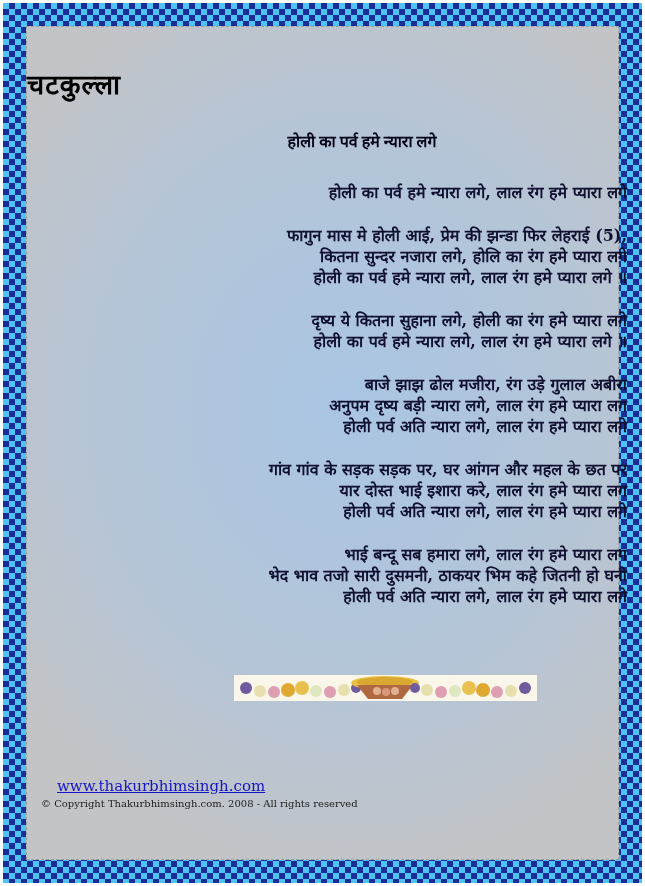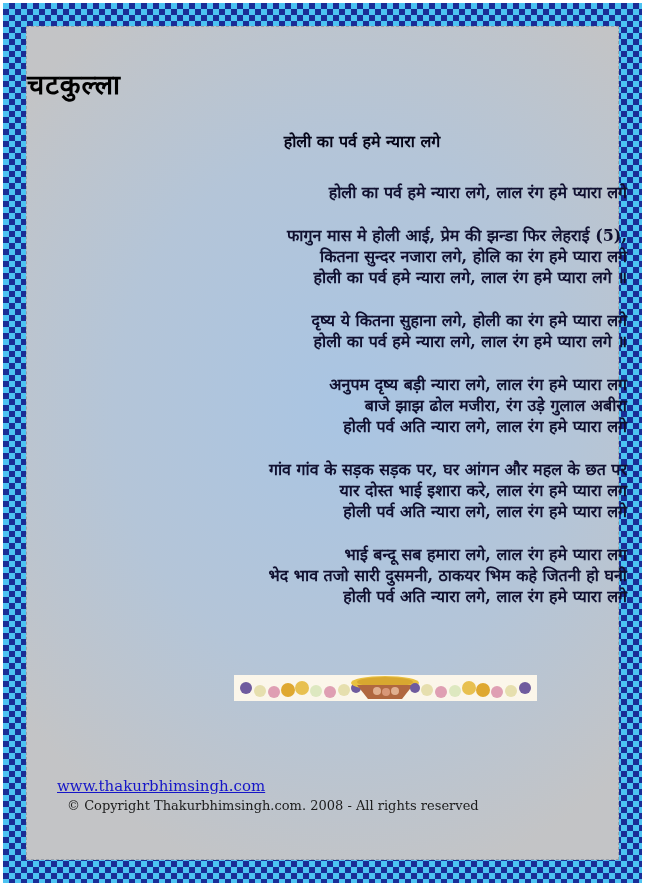--- a/index.html
+++ b/index.html
@@ -30,34 +30,35 @@
   .poem{
     position:absolute;left:160px;top:103px;width:440px;
     color:#101030;
     font-size:16px;font-weight:600;
     white-space:nowrap;
   }
   .poem-heading{
     width:350px;text-align:center;
     font-weight:bold;font-size:16px;color:#050518;
     margin-bottom:30px;
+    font-family:Liberation Serif, serif;
   }
   .stanza{margin-bottom:22px;text-align:right;}
   .poem-line{line-height:21px;}
   .divider{
     position:absolute;left:207px;top:648px;width:303px;height:26px;
   }
   .footer-link{
     position:absolute;left:30px;top:750px;
     font-size:15px;color:#1515c8;text-decoration:underline;
     cursor:pointer;
   }
   .copyright{
-    position:absolute;left:40px;top:771px;
-    font-size:13px;color:#1c1c1c;
+    position:absolute;left:14px;top:771px;
+    font-size:10px;color:#1c1c1c;
   }
 </style>
 </head>
 <body>
 
 <div class="page">
   <div class="border-frame">
     <div class="content-area">
 
       <div class="page-title">चटकुल्ला</div>
@@ -74,22 +75,22 @@
           <div class="poem-line">कितना सुन्दर नजारा लगे,  होलि का रंग हमे प्यारा लगे</div>
           <div class="poem-line">होली का पर्व हमे न्यारा लगे,  लाल रंग हमे प्यारा लगे ॥</div>
         </div>
 
         <div class="stanza">
           <div class="poem-line">दृष्य ये कितना सुहाना लगे,  होली का रंग हमे प्यारा लगे</div>
           <div class="poem-line">होली का पर्व हमे न्यारा लगे,  लाल रंग हमे प्यारा लगे ॥</div>
         </div>
 
         <div class="stanza">
+          <div class="poem-line">बाजे झाझ ढोल मजीरा,  रंग उड़े गुलाल अबीरा</div>
           <div class="poem-line">अनुपम दृष्य बड़ी न्यारा लगे,  लाल रंग हमे प्यारा लग</div>
-          <div class="poem-line">बाजे झाझ ढोल मजीरा,  रंग उड़े गुलाल अबीरा</div>
           <div class="poem-line">होली पर्व अति न्यारा लगे,  लाल रंग हमे प्यारा लगे</div>
         </div>
 
         <div class="stanza">
           <div class="poem-line">गांव गांव के सड़क सड़क पर,  घर आंगन और महल के छत पर</div>
           <div class="poem-line">यार दोस्त भाई इशारा करे,  लाल रंग हमे प्यारा लग</div>
           <div class="poem-line">होली पर्व अति न्यारा लगे,  लाल रंग हमे प्यारा लगे</div>
         </div>
 
         <div class="stanza">

